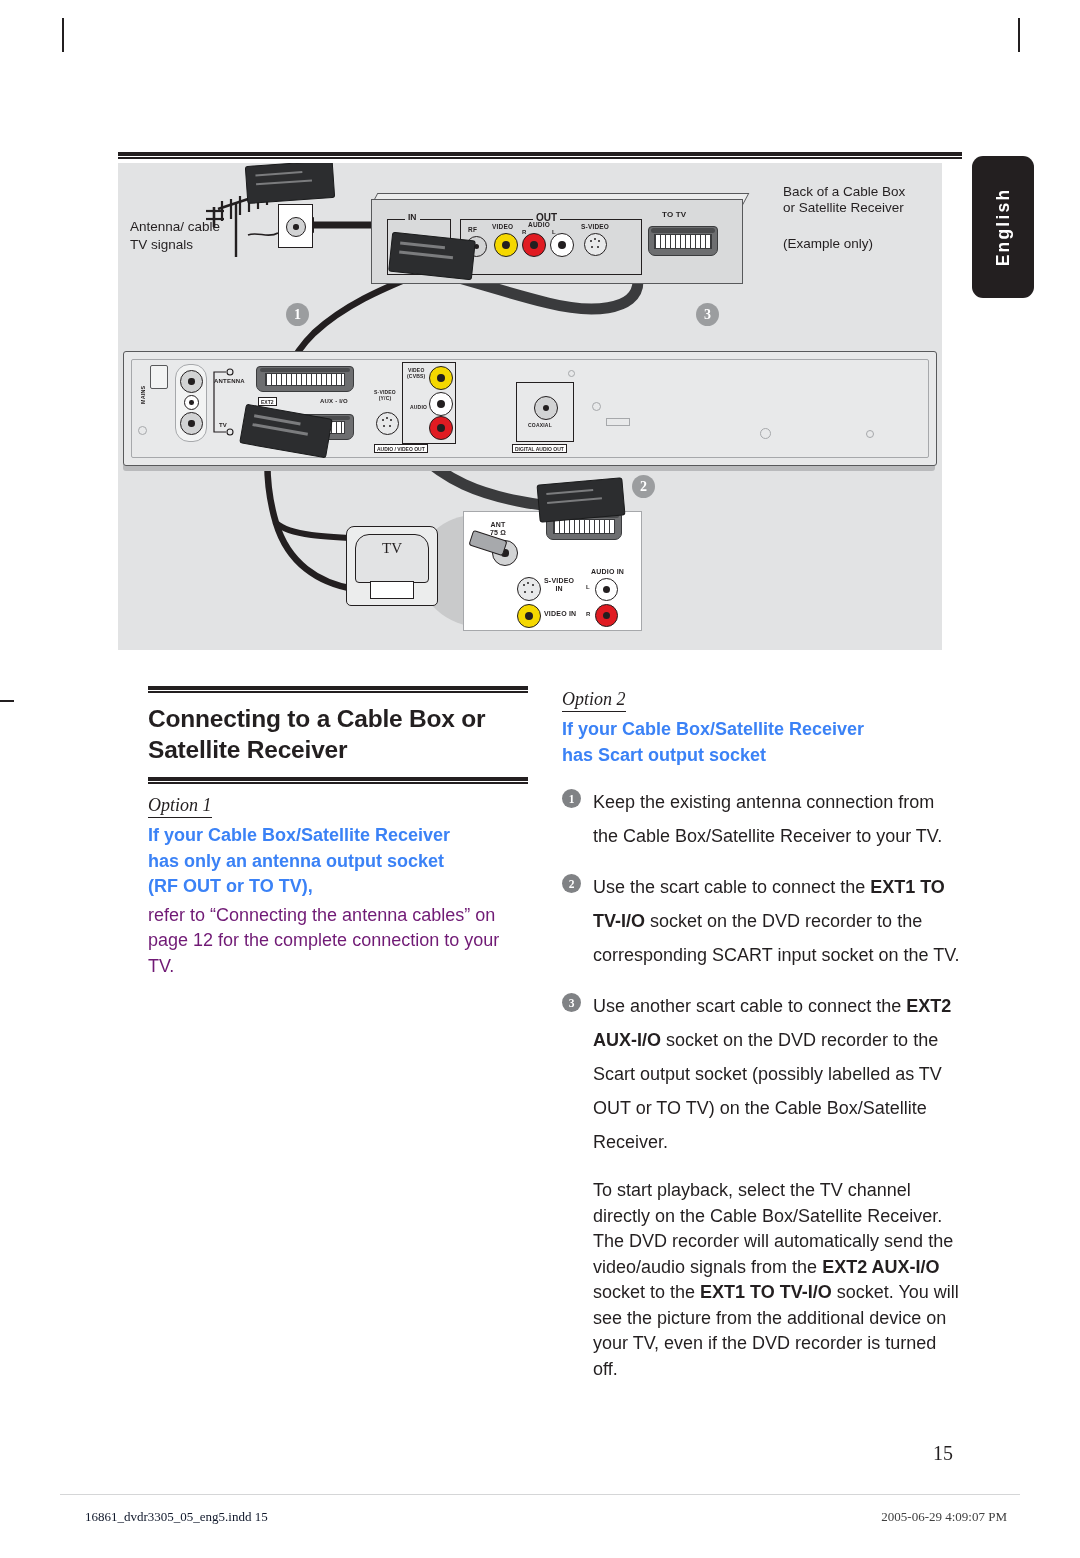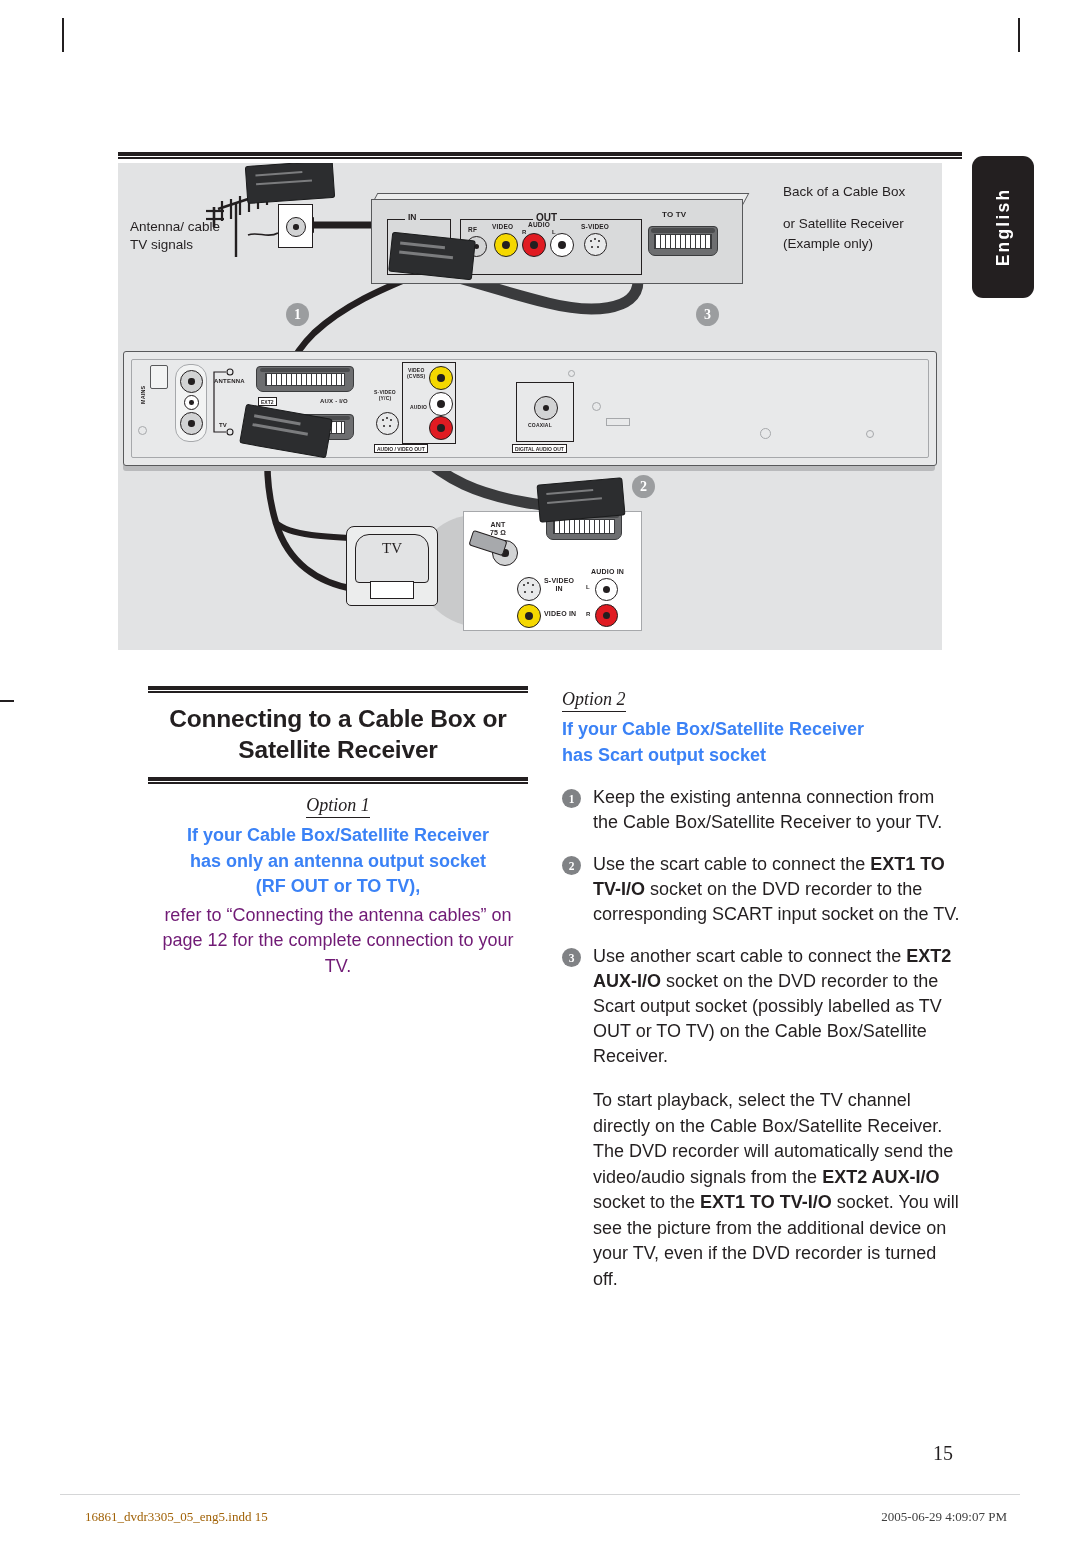--- a/index.html
+++ b/index.html
@@ -138,21 +138,21 @@
     background:#c9cacb;border-radius:50% 0 0 55%;}
 
   
   .cableSvg{position:absolute;left:0;top:0;width:824px;height:487px;pointer-events:none;}
 
   
   .wallplate{position:absolute;left:160px;top:41px;width:33px;height:42px;
     background:#fff;border:1.6px solid #231f20;}
 
   
-  .colL{position:absolute;left:148px;top:686px;width:380px;text-align:center;}
+  .colL{position:absolute;left:148px;top:686px;width:380px;}
   .colR{position:absolute;left:562px;top:681px;width:400px;}
 
   .hrule{height:4px;background:#231f20;position:relative;}
   .hrule::after{content:"";position:absolute;left:0;right:0;top:5px;height:1.5px;background:#231f20;}
 
   h2.sec{
     font-size:24.5px;font-weight:bold;line-height:31px;margin:13px 0 12px 0;
     letter-spacing:-0.2px;color:#231f20;
   }
   .optlabel{
@@ -163,39 +163,39 @@
   .lead{font-size:18px;font-weight:bold;line-height:25.5px;margin:4px 0 0 0;color:#3b82f6;}
   .para{font-size:18px;line-height:25.5px;margin:3px 0 0 0;color:#701a75;}
 
   .step{position:relative;padding-left:31px;margin-top:17px;}
   .step .num{
     position:absolute;left:0;top:4px;width:19px;height:19px;border-radius:50%;
     background:#808285;color:#fff;font-size:11.5px;font-weight:bold;
     display:flex;align-items:center;justify-content:center;
     font-family:"Liberation Serif", serif;
   }
-  .step .txt{font-size:18px;line-height:25px;color:#231f20;}
+  .step .txt{font-size:18px;line-height:34px;color:#231f20;}
   .step b{font-weight:bold;}
   .tailpara{margin-top:19px;font-size:18px;line-height:25.5px;padding-left:31px;color:#231f20;}
   .tailpara b{font-weight:bold;}
 
   
   .tips{
     position:absolute;left:130px;top:1386px;width:812px;padding:9px 12px 11px 12px;
     background:#dcdddf;box-sizing:border-box;
   }
   .tips .row{display:flex;}
   .tips .k{font-size:15px;font-weight:bold;font-style:italic;width:56px;flex:none;color:#231f20;}
   .tips .v{font-size:15px;line-height:21px;color:#231f20;}
 
   .pageno{position:absolute;right:127px;top:1442px;font-size:20px;color:#231f20;
     font-family:"Liberation Serif", serif;}
 
   .footer{position:absolute;left:0;right:0;top:1509px;height:30px;}
-  .footer .fl{position:absolute;left:85px;top:0;font-size:13px;color:#a16207;
+  .footer .fl{position:absolute;left:85px;top:0;font-size:13px;color:#0f172a;
     font-family:"Liberation Serif", serif;}
   .footer .fr{position:absolute;right:73px;top:0;font-size:13px;color:#404040;
     font-family:"Liberation Serif", serif;}
   .footrule{position:absolute;left:60px;right:60px;top:1494px;height:1px;background:#d5d6d7;}
 </style>
 </head>
 <body>
 
 <div class="page">
 
@@ -292,21 +292,21 @@
           <div class="pins"></div>
       </div>
     </div>
 
     <div class="plug" style="left:272px;top:73px;width:82px;height:38px;transform:rotate(6deg)">
         <div class="sh"></div>
         <div class="sh2"></div>
       </div>
 
     <div class="lbl" style="left:665px;top:20px">Back of a Cable Box</div>
-    <div class="lbl" style="left:665px;top:52px">or Satellite Receiver</div>
+    <div class="lbl" style="left:665px;top:36px">or Satellite Receiver</div>
     <div class="lbl" style="left:665px;top:72px">(Example only)</div>
 
     <div class="badge" style="left:168px;top:140px">1</div>
     <div class="badge" style="left:514px;top:312px">2</div>
     <div class="badge" style="left:578px;top:140px">3</div>
 
     <div class="dvd-shadow"></div>
     <div class="dvd">
       <div class="dvd-inner"></div>
 

